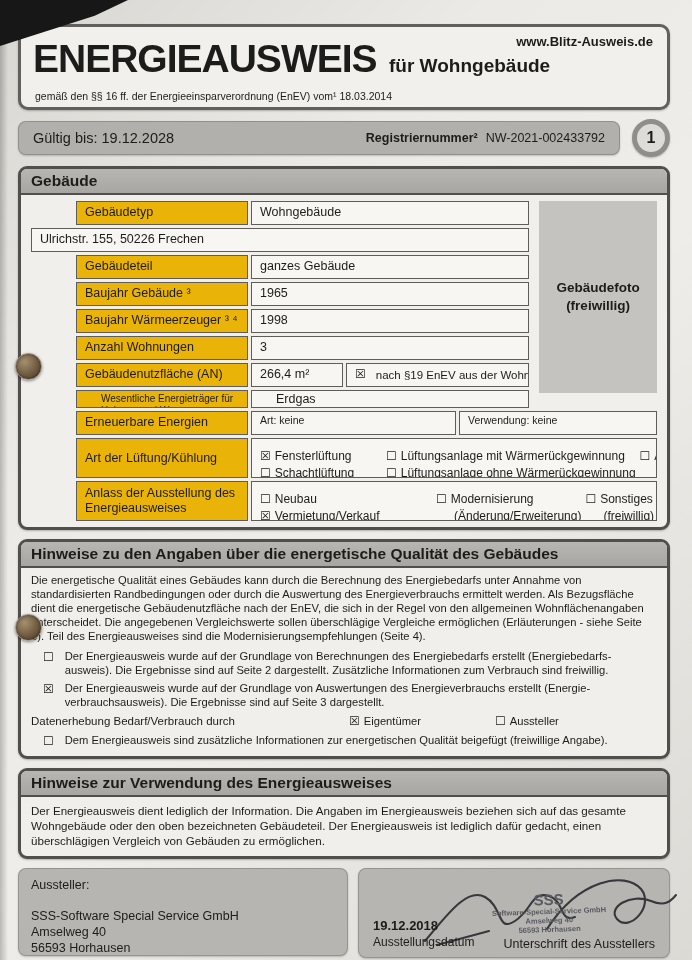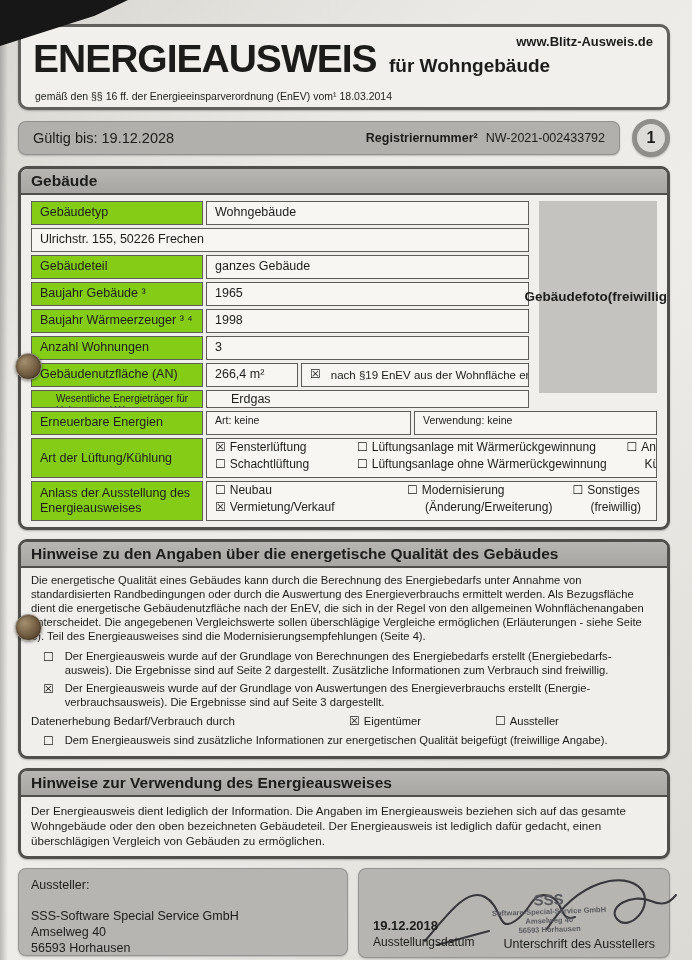--- a/index.html
+++ b/index.html
@@ -60,33 +60,33 @@
     background:#f0efec;box-shadow:0 1px 2px rgba(0,0,0,.25);}
   .sec-hdr{background:linear-gradient(180deg,#b7b6b3,#a7a6a3);
     border-bottom:2px solid #504f4c;padding:3px 10px;font-size:15.5px;font-weight:bold;}
 
   
   .gb-body{position:relative;padding:6px 10px;}
   .gb-rows{margin-right:128px;}
   .gb-row{display:flex;gap:3px;margin-bottom:3px;}
   .cell{border:1px solid #5e5d5a;box-sizing:border-box;padding:2px 8px;
     font-size:12.5px;line-height:1.3;height:24px;white-space:nowrap;overflow:hidden;}
-  .lbl{flex:0 0 172px;background:#84cc16;}
+  .lbl{flex:0 0 172px;background:#eab308;margin-left:45px;}
   .val{flex:1;background:#f7f6f3;}
   .gb-row.tall .cell{height:18px;padding-left:24px;}
   .lbl.small{font-size:10px;line-height:1.2;white-space:normal;padding-top:2px;}
   .val-narrow{flex:0 0 92px;background:#f7f6f3;}
   .val-check{flex:1;background:#f7f6f3;font-size:11.5px;display:flex;align-items:center;gap:6px;}
   .photo-box{position:absolute;top:6px;right:10px;width:118px;height:192px;
-    background:#c4c3c0;display:flex;flex-direction:row;align-items:center;
+    background:#c4c3c0;display:flex;flex-direction:column;align-items:center;
     justify-content:center;font-weight:bold;font-size:13.5px;line-height:1.3;}
   .gb-row.full{margin-right:0;}
   .cell.kv{font-size:10.5px;}
   .art-cell{flex:0 0 205px;background:#f7f6f3;}
-  .multi{height:40px;white-space:normal;display:flex;gap:20px;padding-top:0;}
+  .multi{height:40px;white-space:normal;display:flex;gap:4px;padding-top:9px;}
   .mcol{font-size:12px;line-height:17px;white-space:nowrap;}
   .mcol.c1{flex:0 0 122px;}
   .mcol.c2{flex:1;}
   .mcol.c3{flex:0 0 100px;}
   .mcol .ind{padding-left:18px;}
   .lbl.vcenter{display:flex;align-items:center;white-space:normal;line-height:1.2;}
   .cb{font-family:"DejaVu Sans",sans-serif;font-size:12px;margin-right:4px;}
 
   
   .hint-body{padding:5px 10px 7px 10px;font-size:11.2px;line-height:1.26;}

